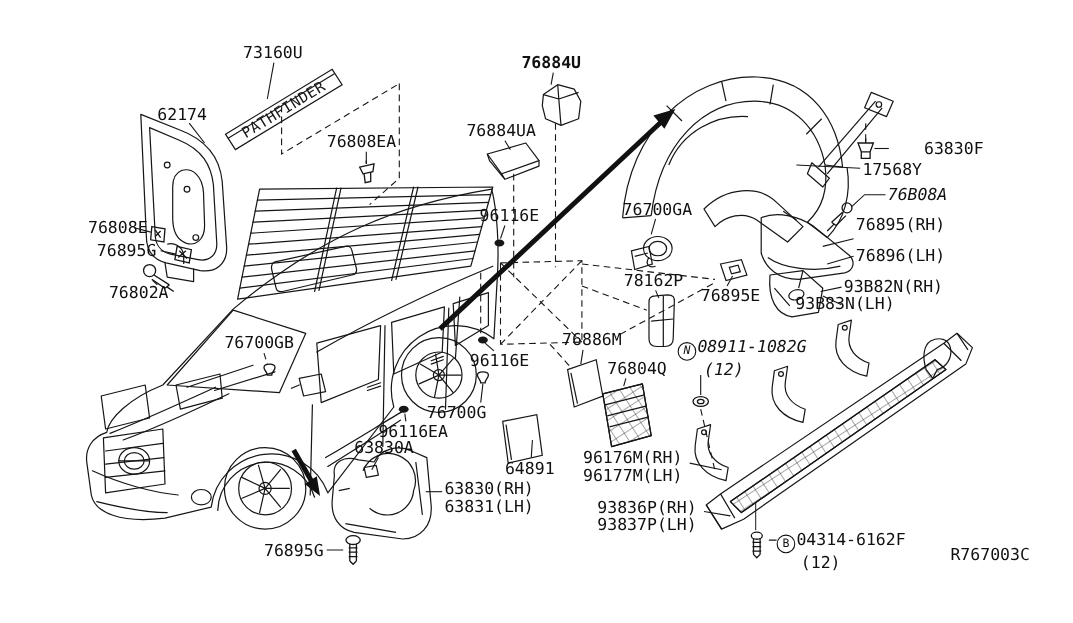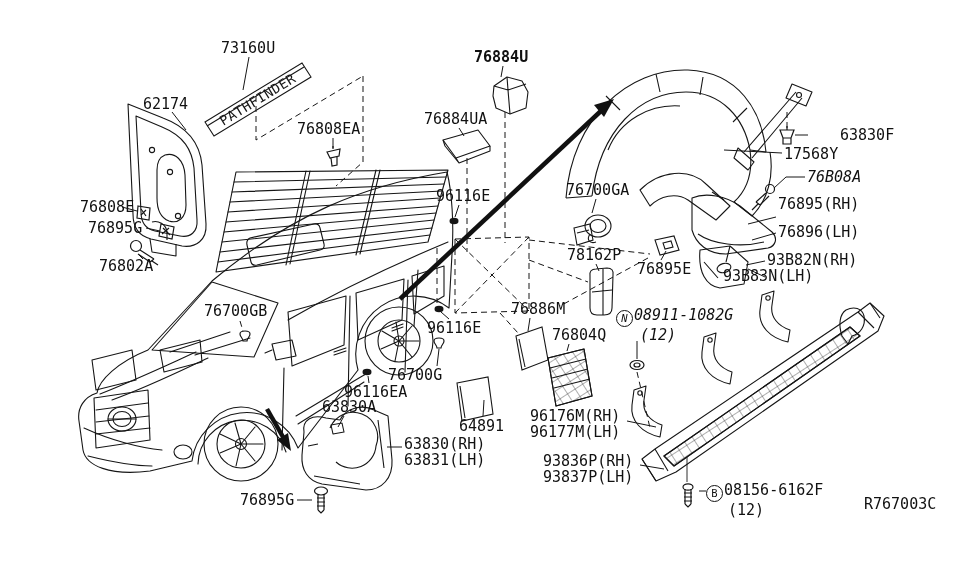--- a/index.html
+++ b/index.html
@@ -313,17 +313,17 @@
       <div class="plabel" style="left: 388px; top: 367px;"><span>76700G</span></div>
       <div class="plabel" style="left: 322px; top: 399px;"><span>63830A</span></div>
       <div class="plabel" style="left: 459px; top: 418px; text-align: center;"><span>64891</span></div>
       <div class="plabel" style="left: 530px; top: 408px;"><span>96176M(RH)</span></div>
       <div class="plabel" style="left: 530px; top: 424px;"><span>96177M(LH)</span></div>
       <div class="plabel" style="left: 404px; top: 436px;"><span>63830(RH)</span></div>
       <div class="plabel" style="left: 404px; top: 452px;"><span>63831(LH)</span></div>
       <div class="plabel" style="left: 543px; top: 453px;"><span>93836P(RH)</span></div>
       <div class="plabel" style="left: 543px; top: 469px;"><span>93837P(LH)</span></div>
       <div class="plabel" style="left: 240px; top: 492px;"><span>76895G</span></div>
-      <div class="plabel" style="left: 706px; top: 482px;"><span class="circ">B</span><span>08156-6162F</span><span class="sub" style="margin-left: 22px;">(12)</span></div>
+      <div class="plabel" style="left: 706px; top: 482px;"><span class="circ">B</span><span>04314-6162F</span><span class="sub" style="margin-left: 22px;">(12)</span></div>
       <div class="plabel" style="left: 864px; top: 496px;"><span>R767003C</span></div>
     </div>
 
 </div>
 
 </body></html>

